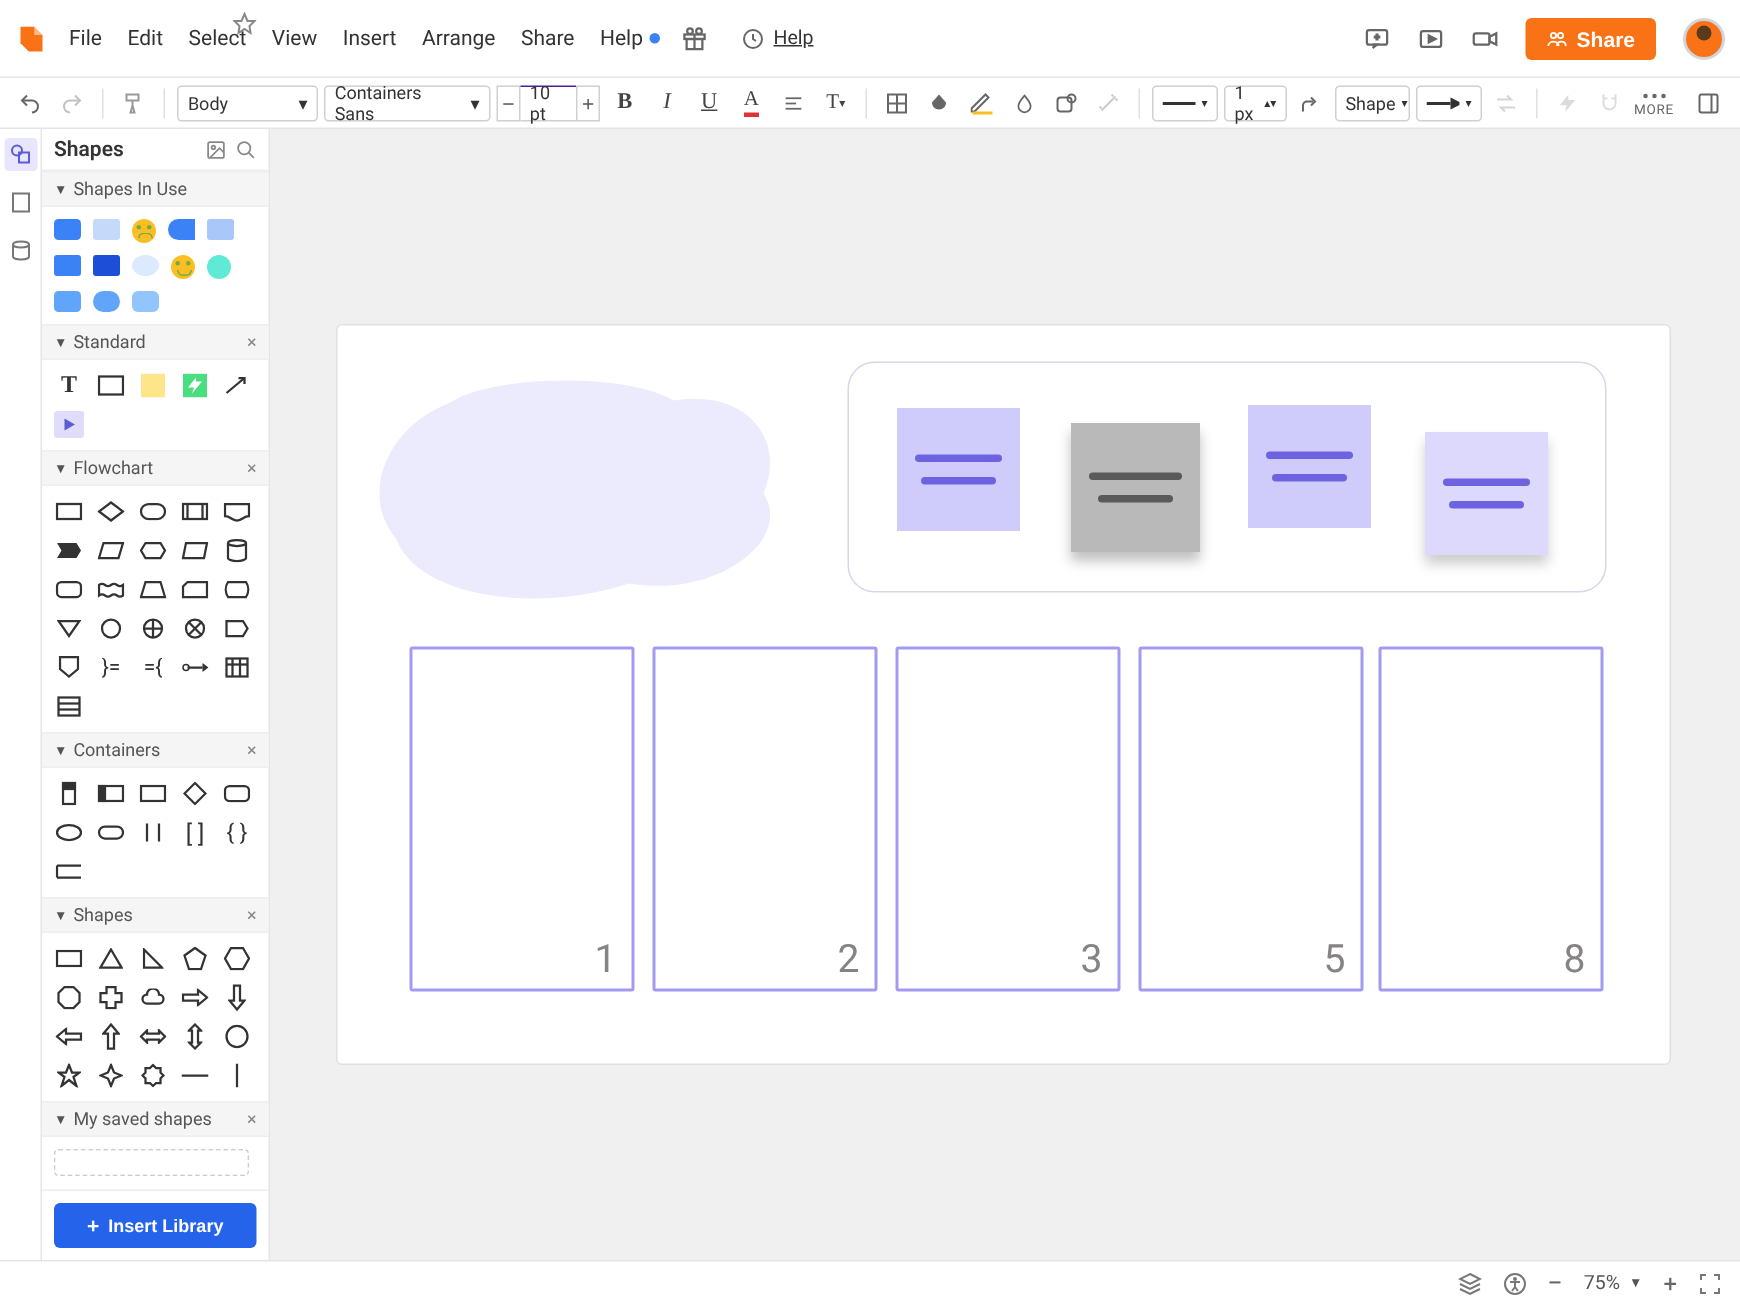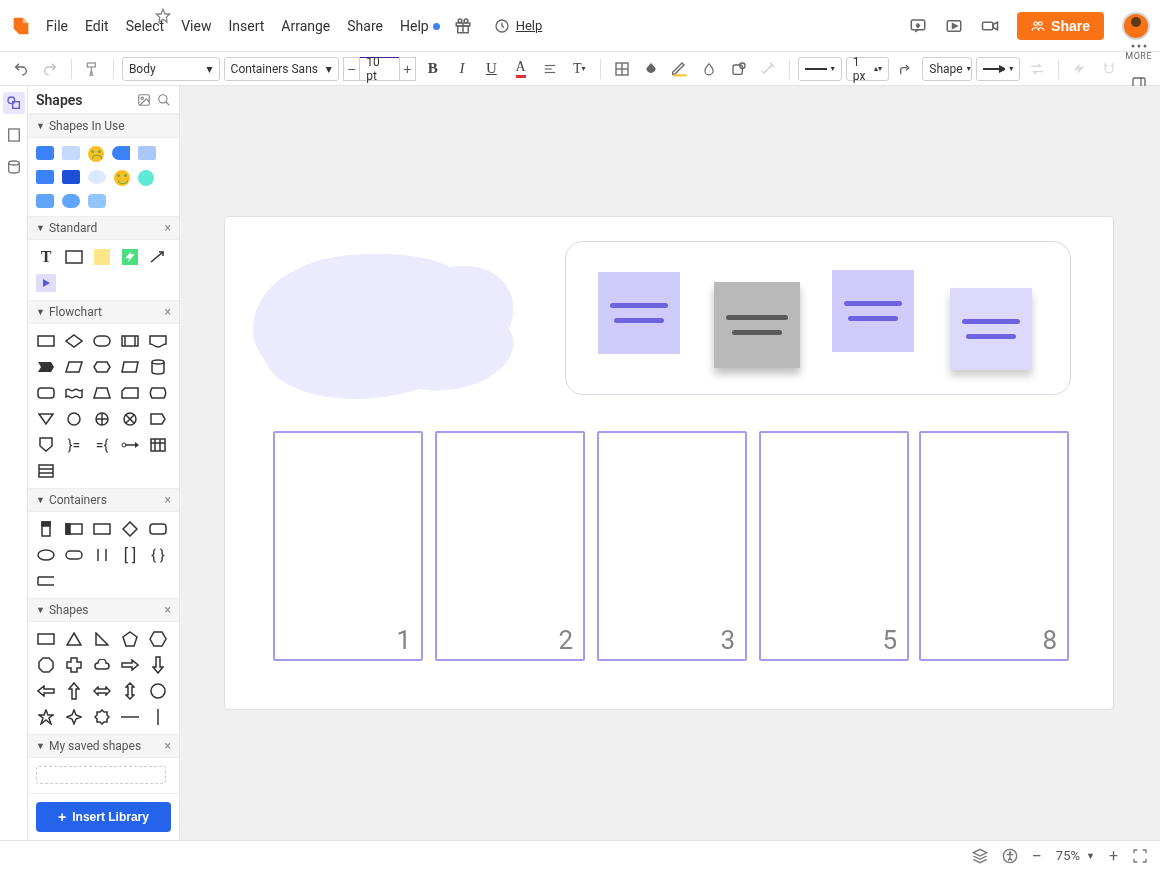--- a/index.html
+++ b/index.html
@@ -22,21 +22,21 @@
 
 
 .toolbar { height: 34px; display: flex; align-items: center; padding: 0 8px; border-bottom: 1px solid #e5e5e5; gap: 4px; }
 .toolbar .sep { width: 1px; height: 20px; background: #e0e0e0; margin: 0 4px; }
 .select-ctrl { border: 1px solid #d0d0d0; border-radius: 3px; height: 24px; display: flex; align-items: center; padding: 0 6px; font-size: 12px; background: #fff; cursor: pointer; gap: 4px; }
 .select-ctrl .caret { margin-left: auto; }
 .spin { display: flex; align-items: center; }
 .spin button { width: 18px; height: 24px; border: 1px solid #d0d0d0; background: #fff; cursor: pointer; font-size: 14px; color:#555; }
 .spin .val  { height: 24px; border-top: 1px solid #4c1d95; border-bottom: 1px solid #d0d0d0; display: flex; align-items: center; padding: 0 6px; font-size: 12px; }
 .fmt-btn { width: 26px; height: 26px; display: flex; align-items: center; justify-content: center; cursor: pointer; color: #444; border-radius: 3px; }
-.toolbar-right { margin-left: auto; display: flex; align-items: center; gap: 10px; flex-direction: column; }
+.toolbar-right { margin-left: auto; display: flex; align-items: center; gap: 10px; }
 .more-stack { display: flex; flex-direction: column; align-items: center; cursor: pointer; color:#666; }
 .more-label { font-size: 9px; letter-spacing: 0.5px; }
 
 
 .left-strip { position: absolute; left: 0; top: 86px; width: 28px; height: calc(100% - 86px - 30px); border-right: 1px solid #e5e5e5; display: flex; flex-direction: column; align-items: center; padding-top: 6px; gap: 10px; background:#fff; z-index:3; }
 .strip-btn { width: 22px; height: 22px; display: flex; align-items: center; justify-content: center; border-radius: 3px; cursor: pointer; color:#555; }
 .strip-btn.active { background: #e8e6ff; color: #5b5bd6; }
 
 
 .shapes-panel { position: absolute; left: 28px; top: 86px; width: 152px; height: calc(100% - 86px - 30px); border-right: 1px solid #e5e5e5; background: #fff; display: flex; flex-direction: column; z-index:2; }

